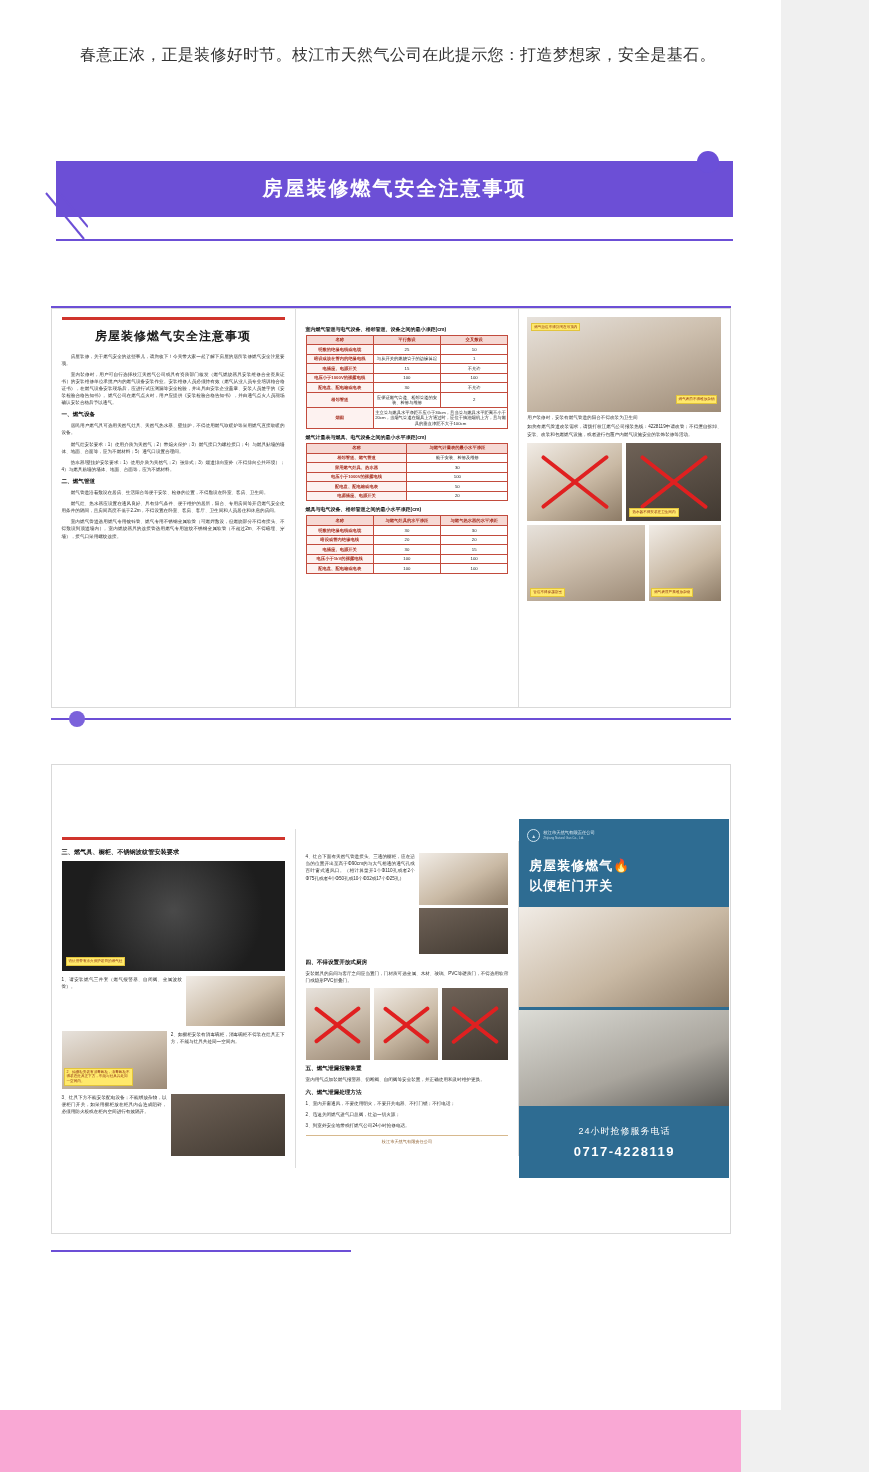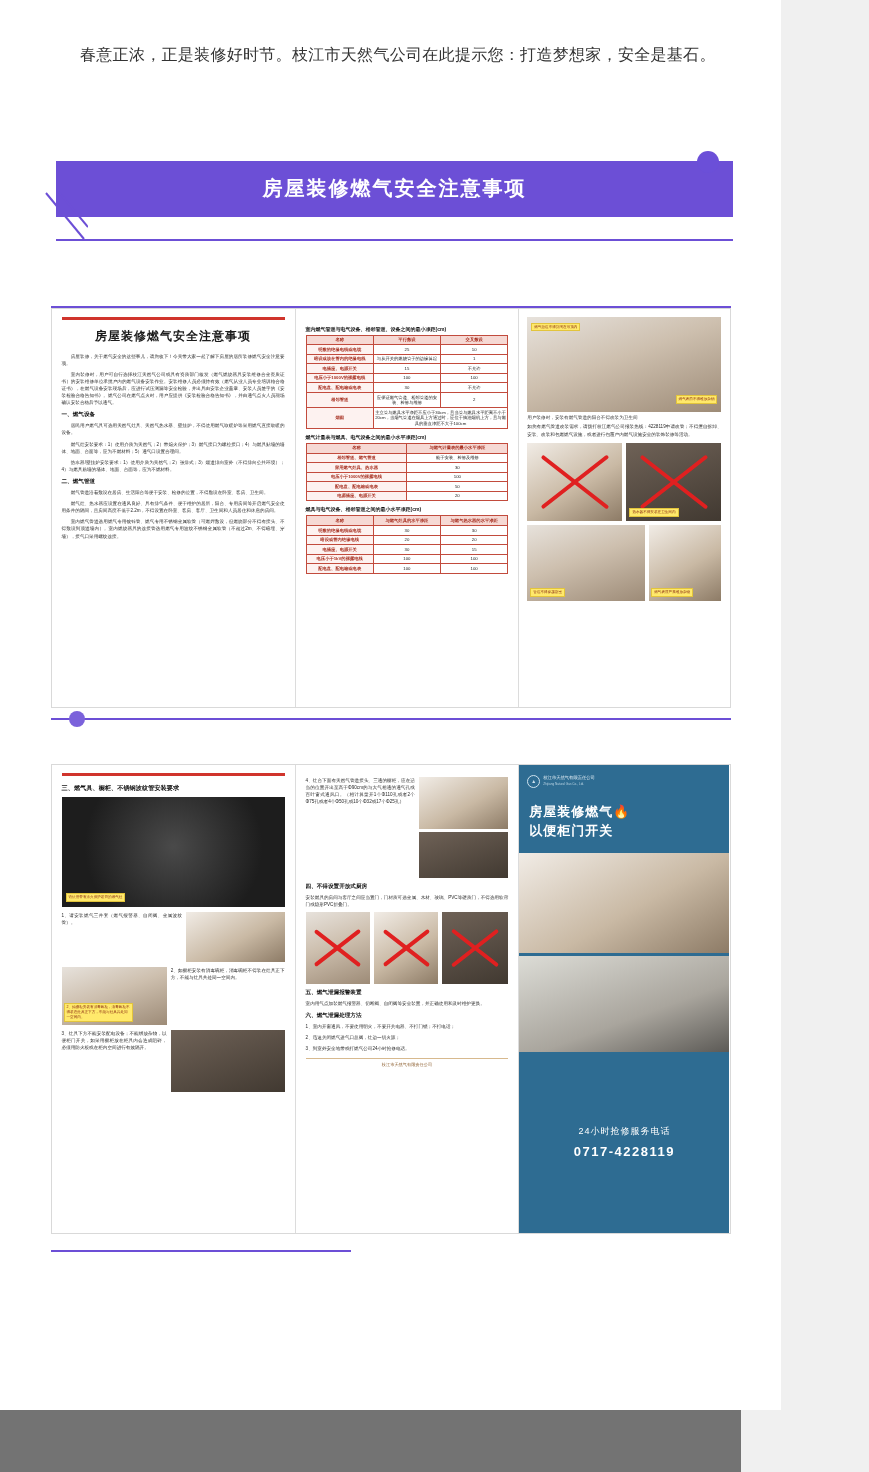--- a/index.html
+++ b/index.html
@@ -4,21 +4,21 @@
 <style>
   html,body{margin:0;padding:0;}
   body{
     width:869px;
     background:#f0f0f0;
     font-family:"Liberation Sans","DejaVu Sans",sans-serif;
   }
   .page{
     width:741px;
     min-height:1472px;
-    background:#737373;
+    background:#f9a8d4;
     position:relative;
     box-sizing:border-box;
   }
   .sheet{
     margin:0 auto;
     width:781px;
     background:#ffffff;
     min-height:1410px;
     padding-bottom:40px;
     box-sizing:border-box;
@@ -94,21 +94,21 @@
     margin:50px auto 0 auto;
     width:680px;
   }
   .poster{
     border:1px solid #d9d9d9;
     background:#fff;
     display:flex;
     box-sizing:border-box;
   }
   .poster.top{height:400px;}
-  .poster.bottom{height:470px;margin-top:34px;}
+  .poster.bottom{height:470px;margin-top:34px;align-items:center;}
   .pcol{
     box-sizing:border-box;
     padding:12px 10px;
     position:relative;
   }
   .pcol.c1{width:36%;border-right:1px solid #dcdcdc;}
   .pcol.c2{width:33%;border-right:1px solid #dcdcdc;}
   .pcol.c3{width:31%;padding:8px;}
   .topbar-red{
     height:3px;background:#d0342c;margin:-4px 0 8px 0;
@@ -247,21 +247,21 @@
   .bp-title .hot{color:#ff8a3d;}
   .bp-photo{height:100px;margin:0;}
   .bp-photo2{height:96px;margin:3px 0 0 0;}
   .bp-foot{
     flex:1;
     display:flex;
     flex-direction:column;
     align-items:center;
     justify-content:center;
     gap:6px;
-    padding:6px;
+    padding:19px;
   }
   .bp-foot .l1{font-size:9px;letter-spacing:1px;}
   .bp-foot .l2{font-size:13px;font-weight:bold;letter-spacing:1.5px;}
 
   .footer-company{
     text-align:center;
     font-size:4.2px;
     color:#8a5b2a;
     border-top:.5px solid #d7b98e;
     margin-top:6px;

